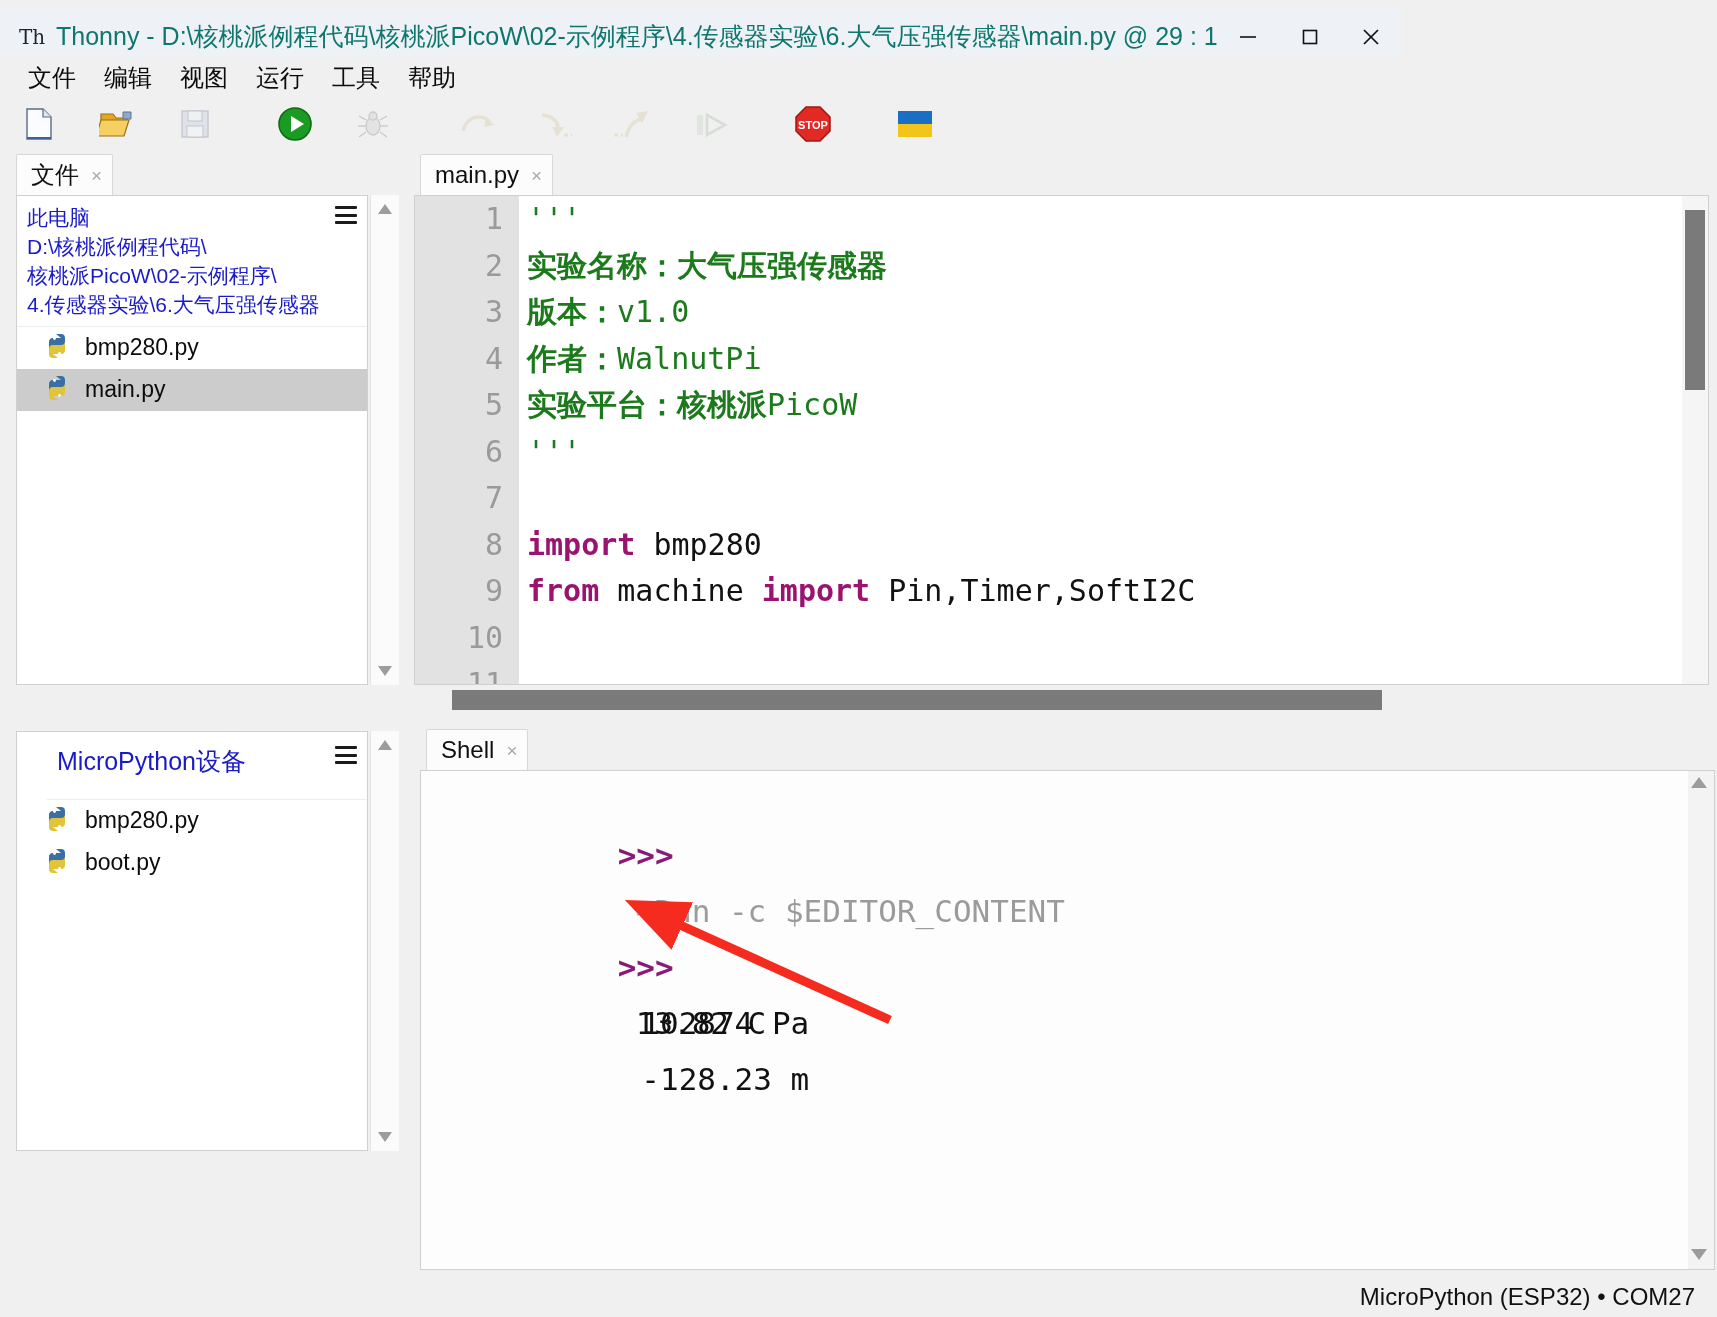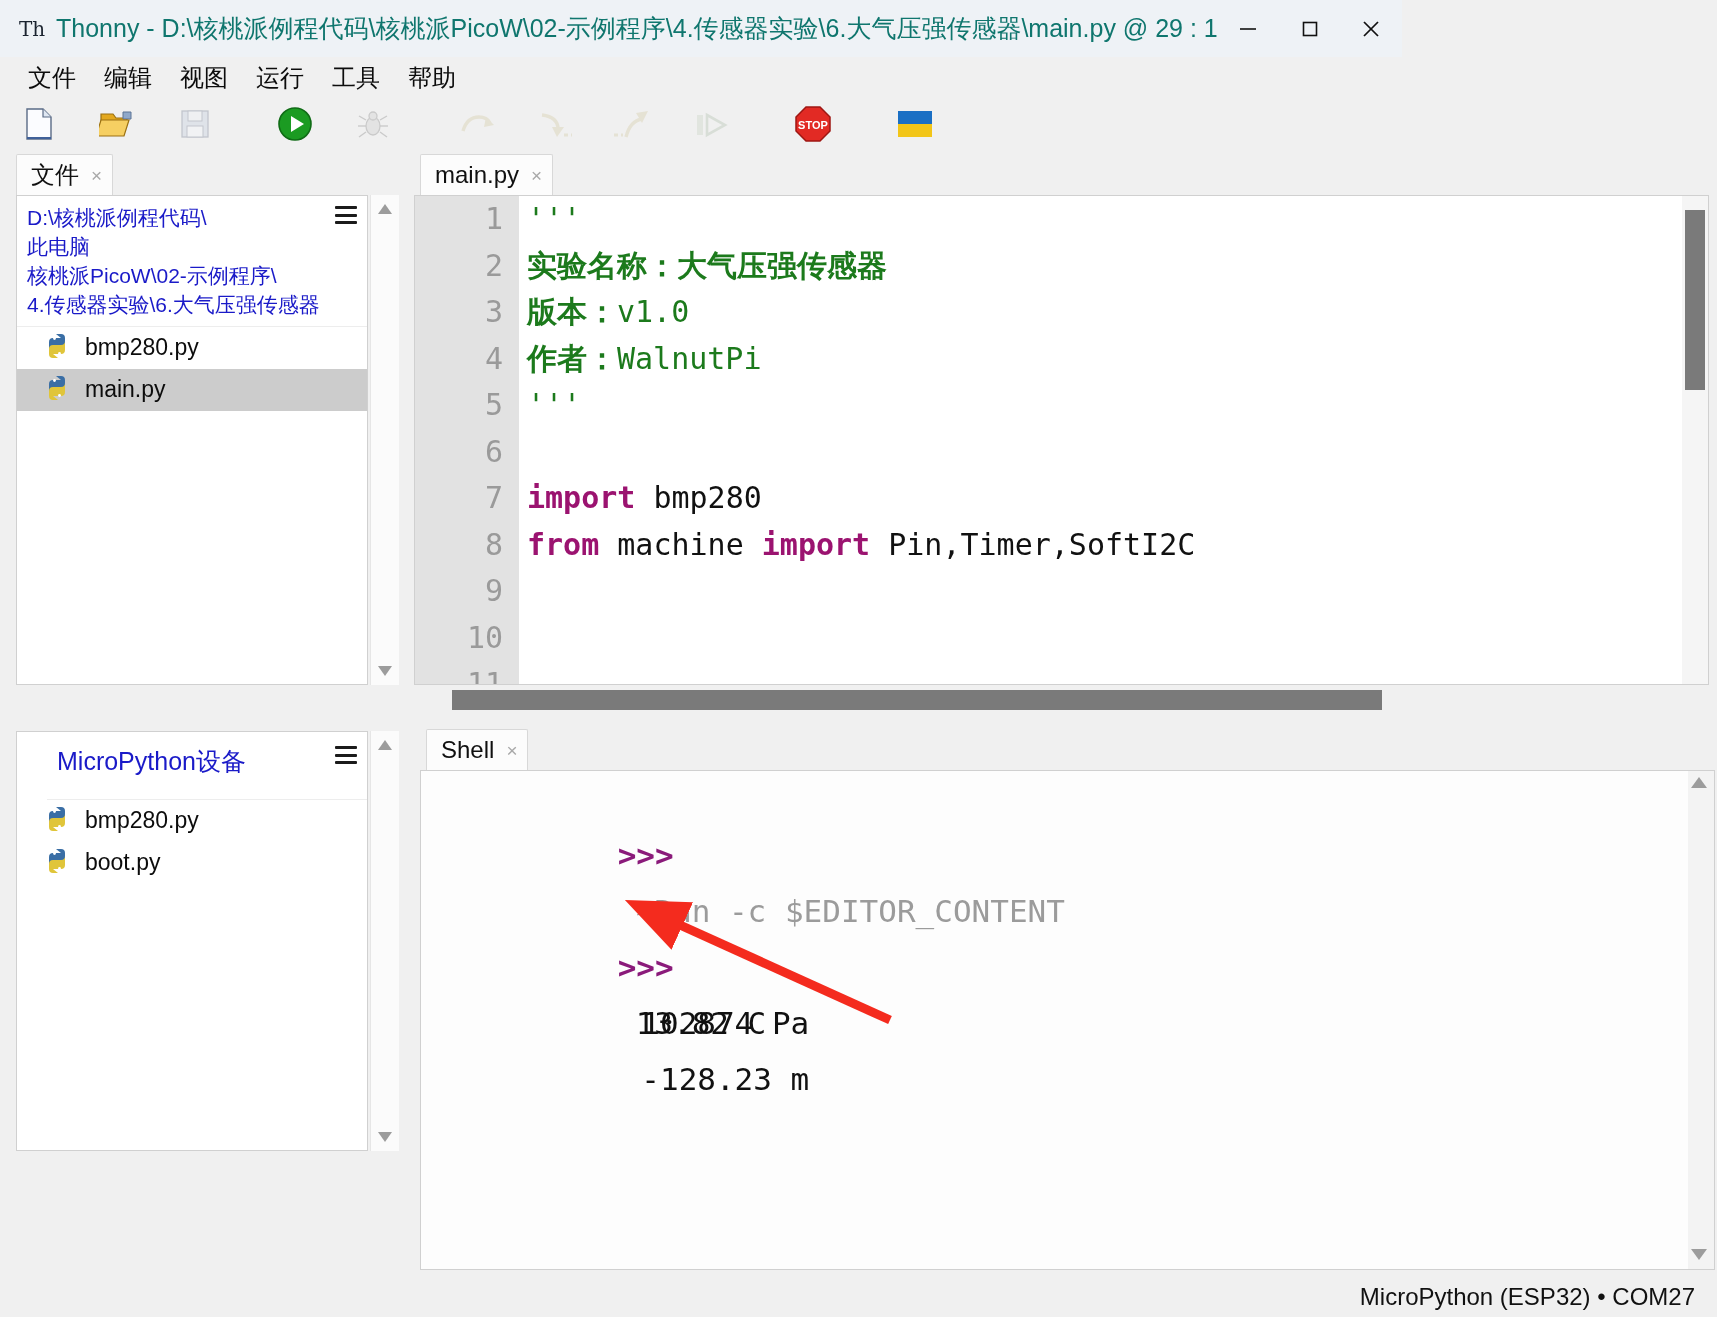--- a/index.html
+++ b/index.html
@@ -6,21 +6,21 @@
   body{
     width:1717px;height:1317px;overflow:hidden;
     background:#ffffff;
     font-family:"Liberation Sans","DejaVu Sans",sans-serif;
     -webkit-font-smoothing:antialiased;
   }
   .app{position:relative;width:1717px;height:1317px;background:#f0f0f0;box-sizing:border-box;}
 
   
   .titlebar{
-    position:absolute;left:0;top:0;width:1402px;height:57px;
+    position:absolute;left:0;top:8px;width:1402px;height:57px;
     background:#eef2f6;border-bottom:1px solid #dfe4ea;
     display:flex;align-items:center;
   }
   .tb-icon{width:30px;height:30px;margin-left:18px;margin-right:10px;
     display:flex;align-items:center;justify-content:center;color:#1b2430;}
   .tb-title{font-size:25px;color:#0f766e;white-space:nowrap;letter-spacing:0px;}
   .tb-spacer{flex:1;}
   .wbtn{width:78px;height:57px;display:flex;align-items:center;justify-content:center;color:#111;}
   .wbtn svg{display:block;}
 
@@ -281,22 +281,22 @@
     </div>
 
     <div class="fbox" id="local-files-box">
       <div class="fb-head">
         <div class="burger">
             <i></i>
             <i></i>
             <i></i>
           </div>
         <div class="fb-path">
+          <span class="seg">此电脑</span>
           <span class="seg">D:\核桃派例程代码\</span>
-          <span class="seg">此电脑</span>
           <span class="seg">核桃派PicoW\02-示例程序\</span>
           <span class="seg">4.传感器实验\6.大气压强传感器</span>
         </div>
       </div>
       <div class="frow">
         <span>
           <svg width="28" height="28" viewBox="0 0 28 28">
             <path d="M13 2 h5 a4 4 0 0 1 4 4 v5 a4 4 0 0 1 -4 4 h-8 a4 4 0 0 0 -4 4 v-9 a4 4 0 0 1 4 -4 h8" fill="#3a6ea5"></path>
             <circle cx="11.5" cy="6.5" r="1.4" fill="#fff"></circle>
             <path d="M15 26 h-5 a4 4 0 0 1 -4 -4 v-5 a4 4 0 0 1 4 -4 h8 a4 4 0 0 0 4 -4 v9 a4 4 0 0 1 -4 4 h-8" fill="#e0c53a"></path>
@@ -400,20 +400,21 @@
           <div class="ln">8</div>
           <div class="ln">9</div>
           <div class="ln">10</div>
           <div class="ln">11</div>
         </div>
         <div class="codelines">
           <div class="cl"><span class="doc">'''</span></div>
           <div class="cl"><span class="doc cjk">实验名称：大气压强传感器</span></div>
           <div class="cl"><span class="doc cjk">版本：</span><span class="doc">v1.0</span></div>
           <div class="cl"><span class="doc cjk">作者：</span><span class="doc">WalnutPi</span></div>
+          <div class="cl"><span class="doc cjk">实验平台：核桃派</span><span class="doc">PicoW</span></div>
           <div class="cl"><span class="doc">'''</span></div>
           <div class="cl"><span class="plain"></span></div>
           <div class="cl"><span class="kw">import</span><span class="plain"> bmp280</span></div>
           <div class="cl"><span class="kw">from</span><span class="plain"> machine </span><span class="kw">import</span><span class="plain"> Pin,Timer,SoftI2C</span></div>
           <div class="cl"><span class="plain"></span></div>
         </div>
         <div class="code-vsb">
             <div class="thumb"></div>
           </div>
       </div>

